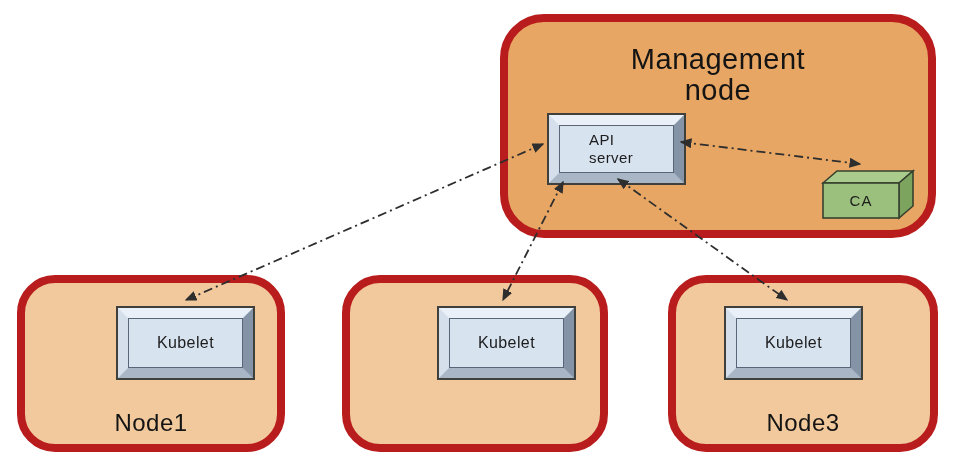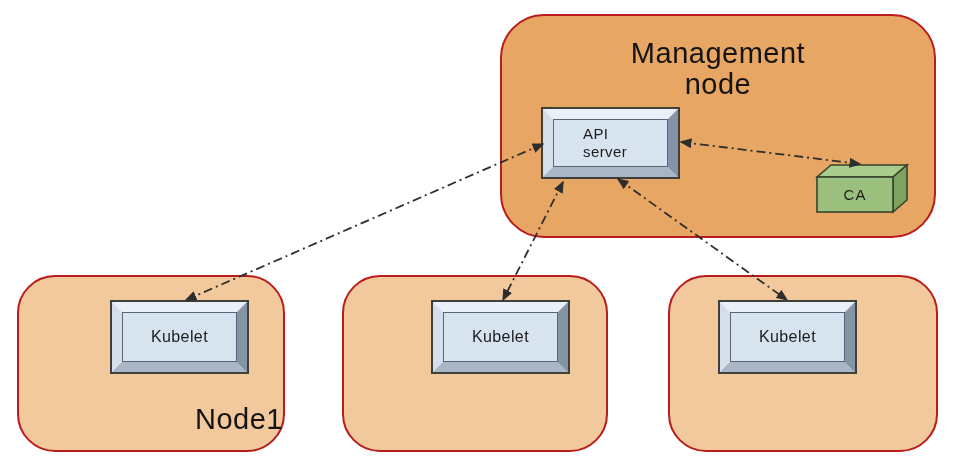--- a/index.html
+++ b/index.html
@@ -1,38 +1,38 @@
 <!DOCTYPE html>
 <html><head>
 <meta charset="utf-8">
 <style>
   html,body{margin:0;padding:0;background:#ffffff;}
   .canvas{
     position:relative;width:958px;height:468px;background:#ffffff;overflow:hidden;
     font-family:"Liberation Sans", sans-serif;color:#1c1c1c;
   }
   .group{
-    position:absolute;border:2px solid #b91c1c;box-sizing:border-box;text-decoration:underline;
+    position:absolute;border:8px solid #b91c1c;box-sizing:border-box;text-decoration:underline;
   }
   .mgmt{
     left:500px;top:14px;width:436px;height:224px;border-radius:44px;background:#E7A663;
   }
   .node{
     top:275px;height:177px;border-radius:38px;background:#F1C99D;
   }
   .node1{left:17px;width:268px;}
   .node2{left:342px;width:266px;}
   .node3{left:668px;width:270px;}
   .mgmt-title{
     position:absolute;left:0;top:22px;width:100%;text-align:center;
     font-size:29px;line-height:31px;white-space:pre-line;color:#141414;letter-spacing:0.5px;
   }
   .node-label{
-    position:absolute;left:0;top:126px;width:100%;text-align:right;
-    font-size:29px;color:#141414;letter-spacing:0.5px;
+    position:absolute;left:0;top:126px;width:100%;text-align:center;
+    font-size:24px;color:#141414;letter-spacing:0.5px;
   }
   
   .bevel{
     position:absolute;box-sizing:border-box;background:#D8E3F0;
     border-top:10px solid #EAF0F7;
     border-left:10px solid #D5DFEB;
     border-right:10px solid #8494A6;
     border-bottom:10px solid #A9B6C6;
     box-shadow:0 0 0 2px #3f3f3c, inset 0 0 0 1px #5a6678;
   }
@@ -85,20 +85,21 @@
   <div class="group node node2">
     <div class="bevel kubelet k2">
       <div class="face-label">Kubelet</div>
     </div>
   </div>
 
   <div class="group node node3">
     <div class="bevel kubelet k3">
       <div class="face-label">Kubelet</div>
     </div>
+    <div class="node-label">Node3</div>
   </div>
 
   <svg class="arrows" viewBox="0 0 958 468">
     <defs>
       <marker id="ah" markerUnits="userSpaceOnUse" markerWidth="12" markerHeight="10" refX="10.5" refY="5" orient="auto">
         <path d="M0,0 L12,5 L0,10 z" fill="#2E2E2E"></path>
       </marker>
       <marker id="ahs" markerUnits="userSpaceOnUse" markerWidth="12" markerHeight="10" refX="10.5" refY="5" orient="auto-start-reverse">
         <path d="M0,0 L12,5 L0,10 z" fill="#2E2E2E"></path>
       </marker>

